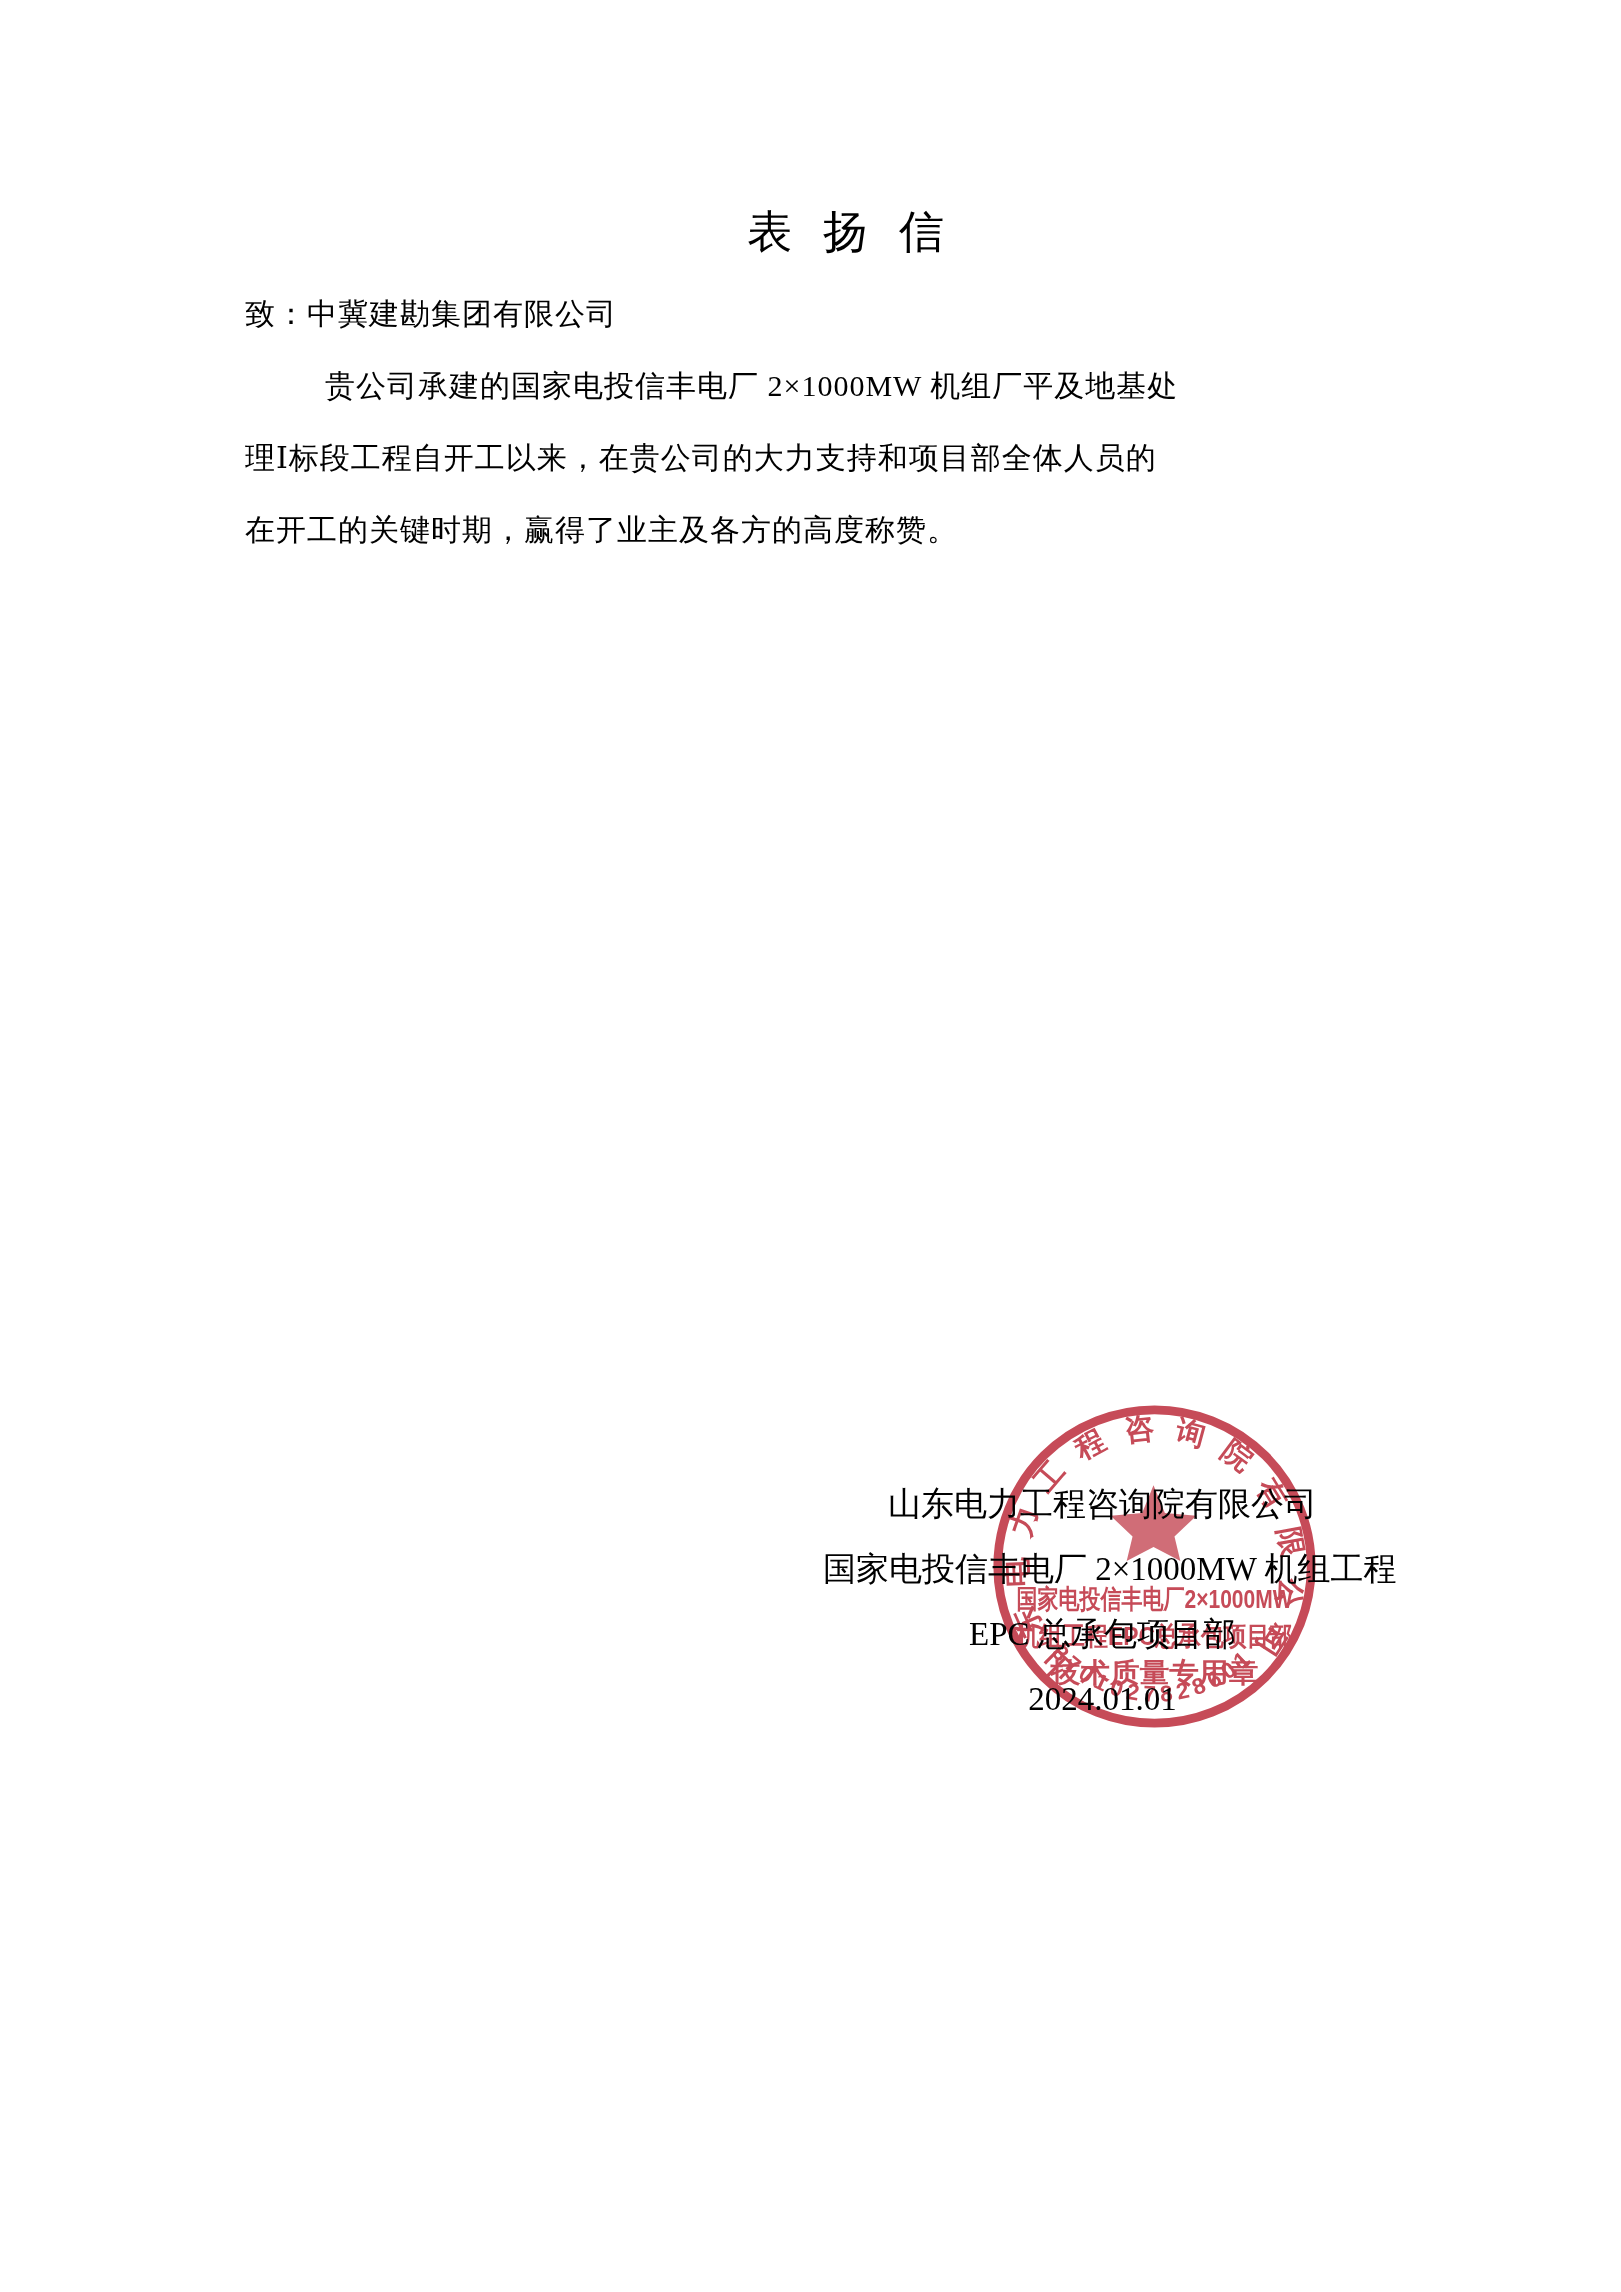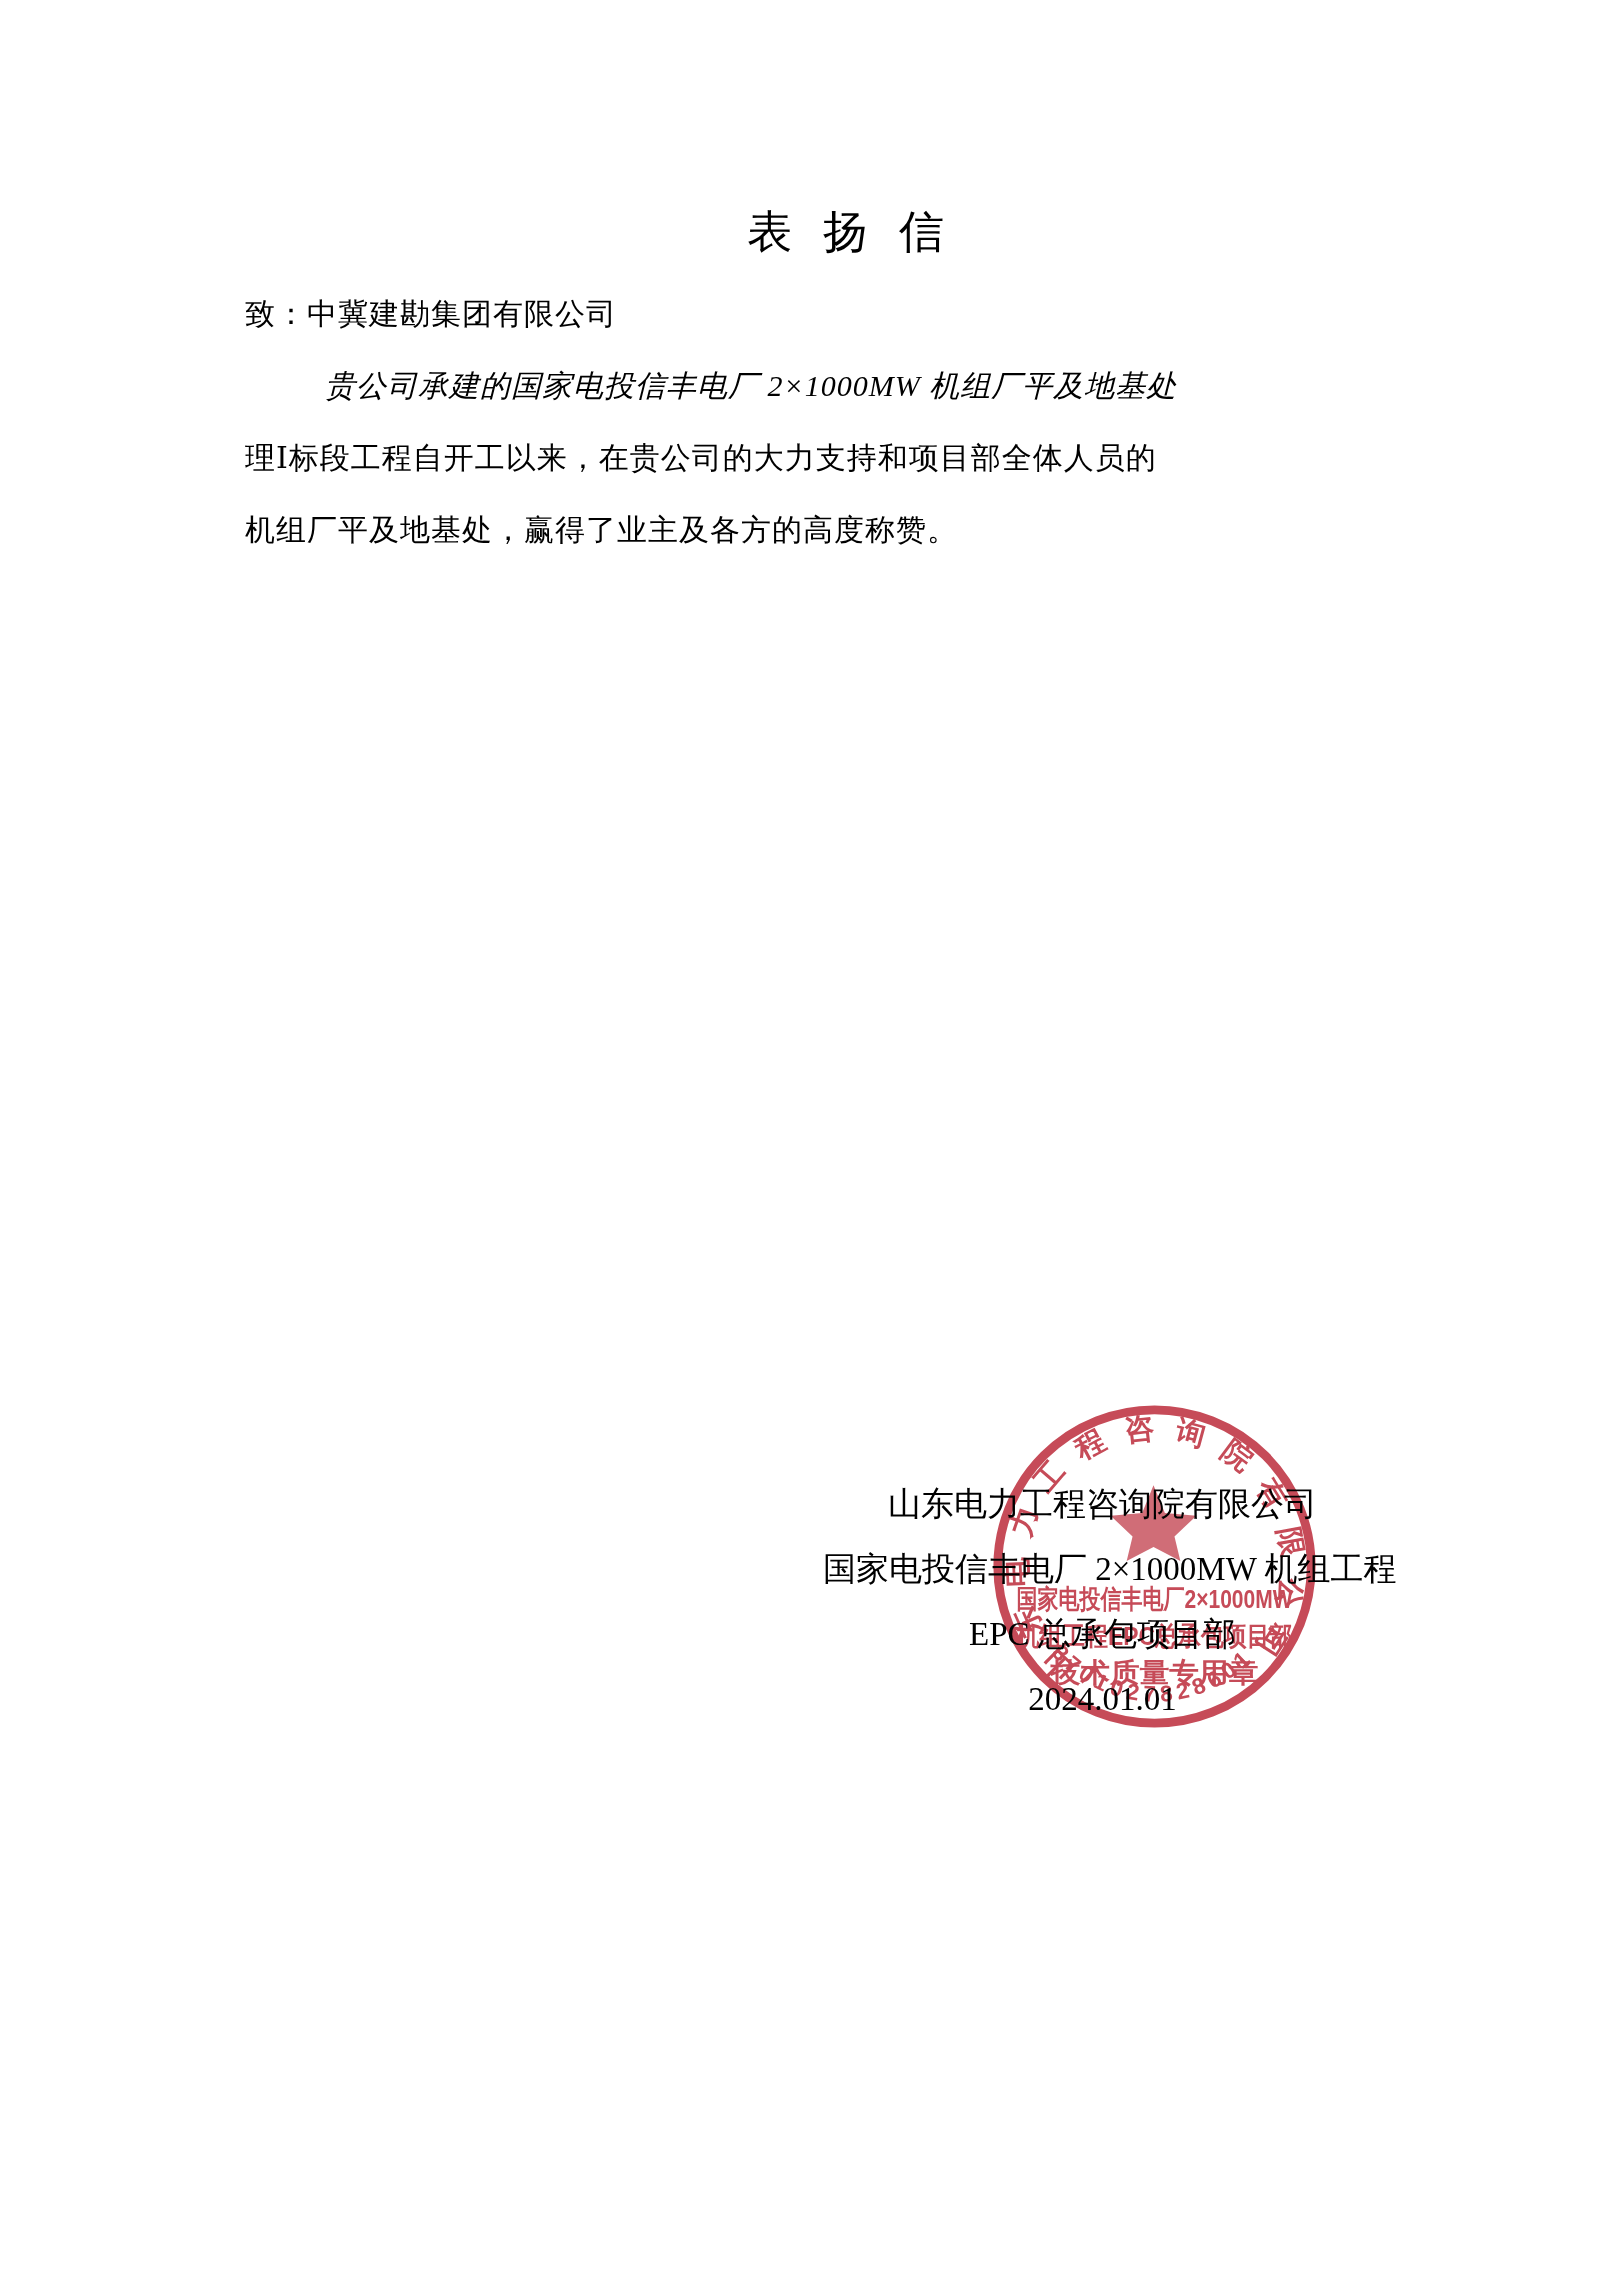--- a/index.html
+++ b/index.html
@@ -22,21 +22,21 @@
     padding-left:40px;
   }
   .body-text {
     position:absolute;
     top:278px; left:245px; width:1157px;
     font-size:30px;
     line-height:72px;
     letter-spacing:1px;
   }
   .body-line { white-space:nowrap; }
-  .body-line.indent { padding-left:80px;font-style:italic; }
+  .body-line.indent { padding-left:80px; }
   .signature {
     position:absolute;
     top:1472px; left:823px; width:559px;
     text-align:center;
     font-size:33px;
     line-height:65px;
     z-index:1;
   }
   .sig-line { white-space:nowrap; }
   .stamp {
@@ -56,21 +56,21 @@
 <body>
 
 <div class="page">
 
   <div class="title">表 扬 信</div>
 
   <div class="body-text">
     <div class="body-line">致：中冀建勘集团有限公司</div>
     <div class="body-line indent">贵公司承建的国家电投信丰电厂 2×1000MW 机组厂平及地基处</div>
     <div class="body-line">理Ⅰ标段工程自开工以来，在贵公司的大力支持和项目部全体人员的</div>
-    <div class="body-line">机组厂平及地基处，赢得了业主及各方的高度称赞。</div>
+    <div class="body-line">在开工的关键时期，赢得了业主及各方的高度称赞。</div>
   </div>
 
   <div class="signature">
     <div class="sig-line">山东电力工程咨询院有限公司</div>
     <div class="sig-line">国家电投信丰电厂 2×1000MW 机组工程</div>
     <div class="sig-line">EPC 总承包项目部</div>
     <div class="sig-line">2024.01.01</div>
   </div>
 
   <svg class="stamp" viewBox="0 0 340 340" xmlns="http://www.w3.org/2000/svg">

